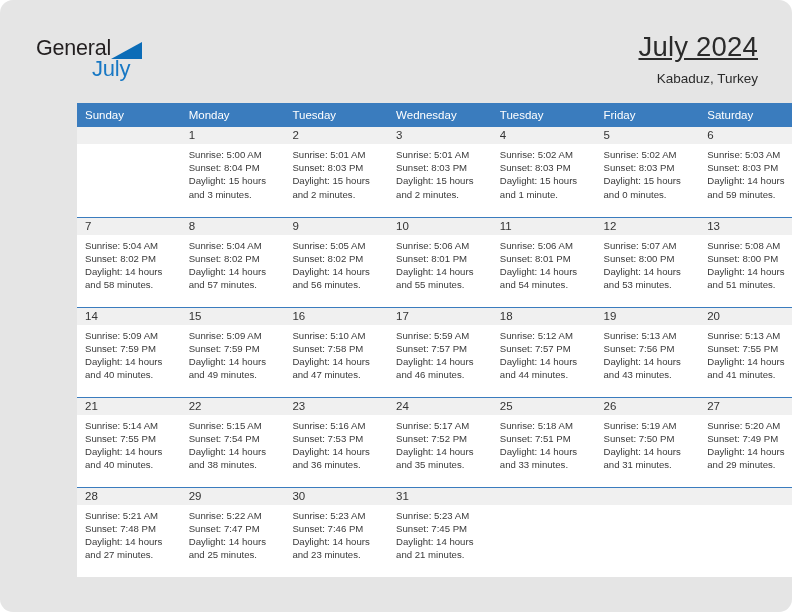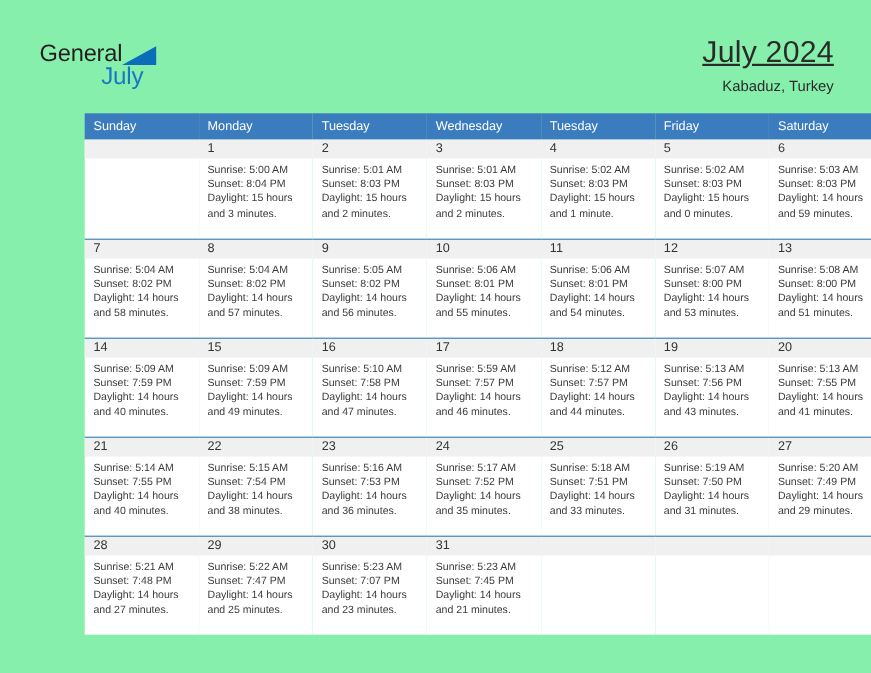--- a/index.html
+++ b/index.html
@@ -10,22 +10,23 @@
     width: 792px;
     height: 612px;
     background: #ffffff;
     font-family: "Liberation Sans", sans-serif;
     -webkit-font-smoothing: antialiased;
   }
   #page {
     position: relative;
     width: 792px;
     height: 612px;
-    background: #86efac;
+    background: #e5e5e5;
     overflow: hidden;
+    border-radius: 13px;
   }
 
   
   .top {
     position: absolute;
     left: 0; top: 0;
     width: 792px;
     height: 100px;
   }
   .brand {
@@ -436,21 +437,21 @@
               <div>Sunrise: 5:22 AM</div>
               <div>Sunset: 7:47 PM</div>
               <div>Daylight: 14 hours</div>
               <div>and 25 minutes.</div>
             </div>
           </td>
           <td>
             <span class="daynum">30</span>
             <div class="info">
               <div>Sunrise: 5:23 AM</div>
-              <div>Sunset: 7:07 PM</div>
+              <div>Sunset: 7:46 PM</div>
               <div>Daylight: 14 hours</div>
               <div>and 23 minutes.</div>
             </div>
           </td>
           <td>
             <span class="daynum">31</span>
             <div class="info">
               <div>Sunrise: 5:23 AM</div>
               <div>Sunset: 7:45 PM</div>
               <div>Daylight: 14 hours</div>

